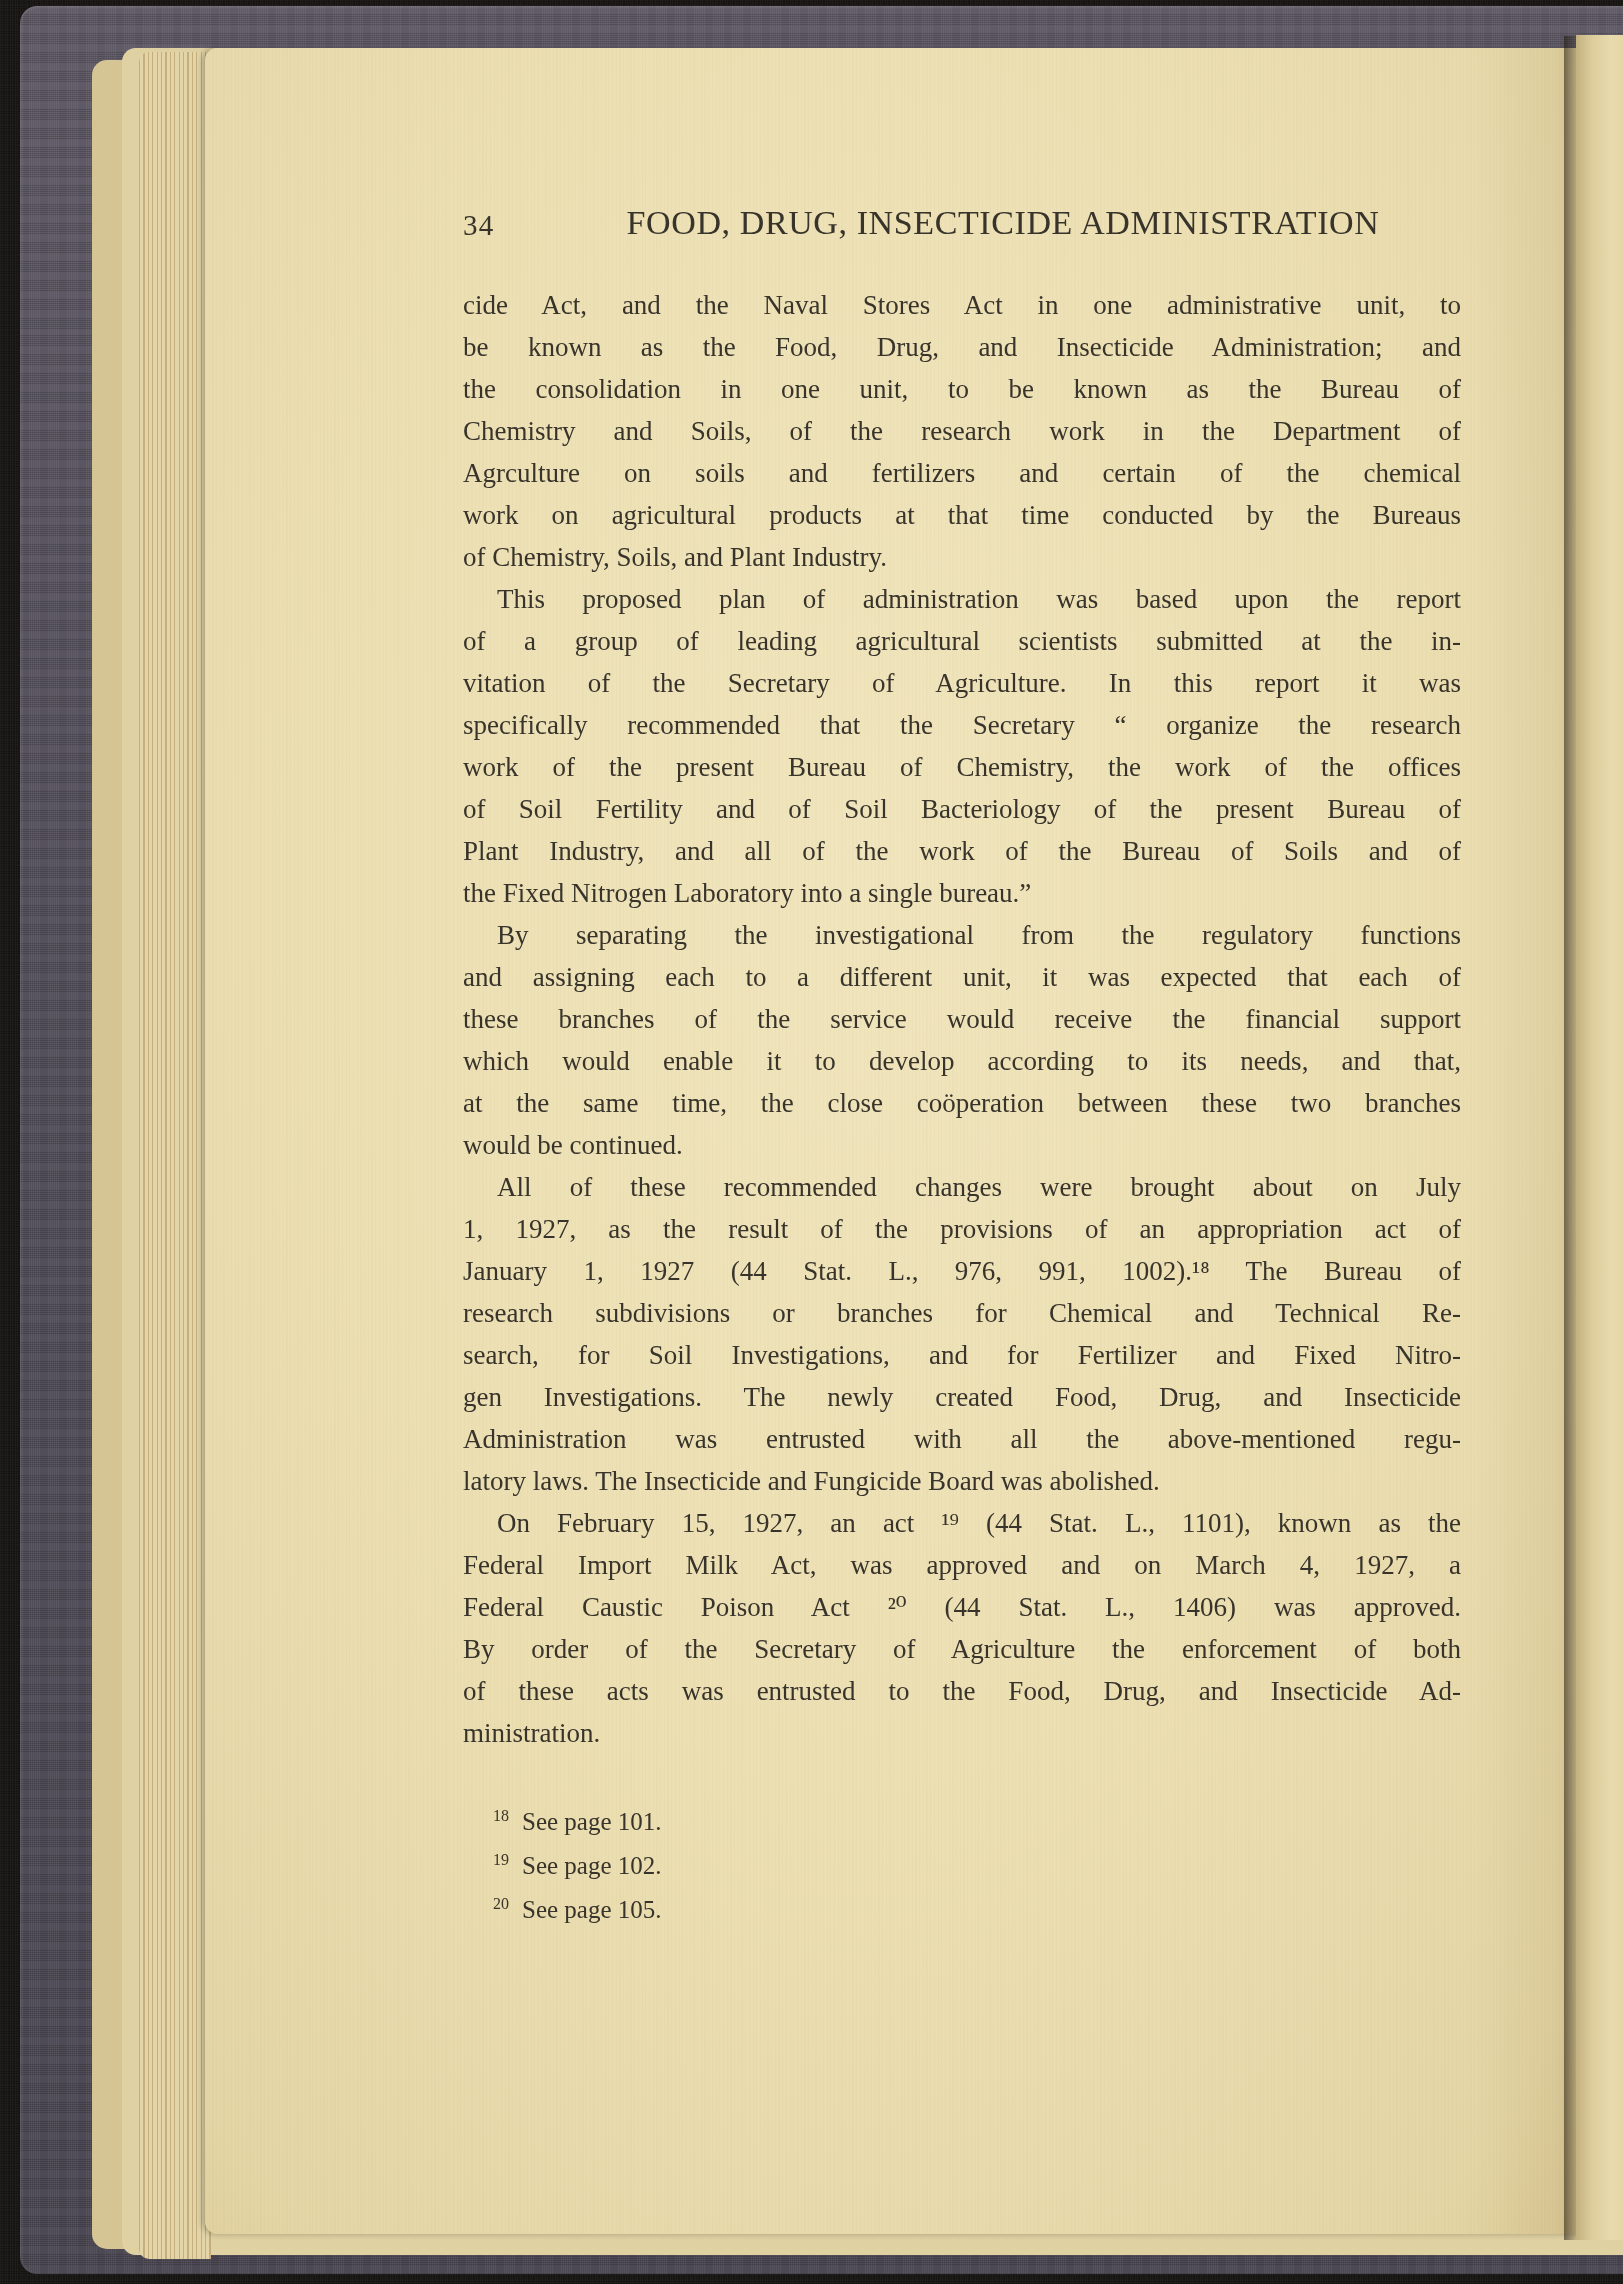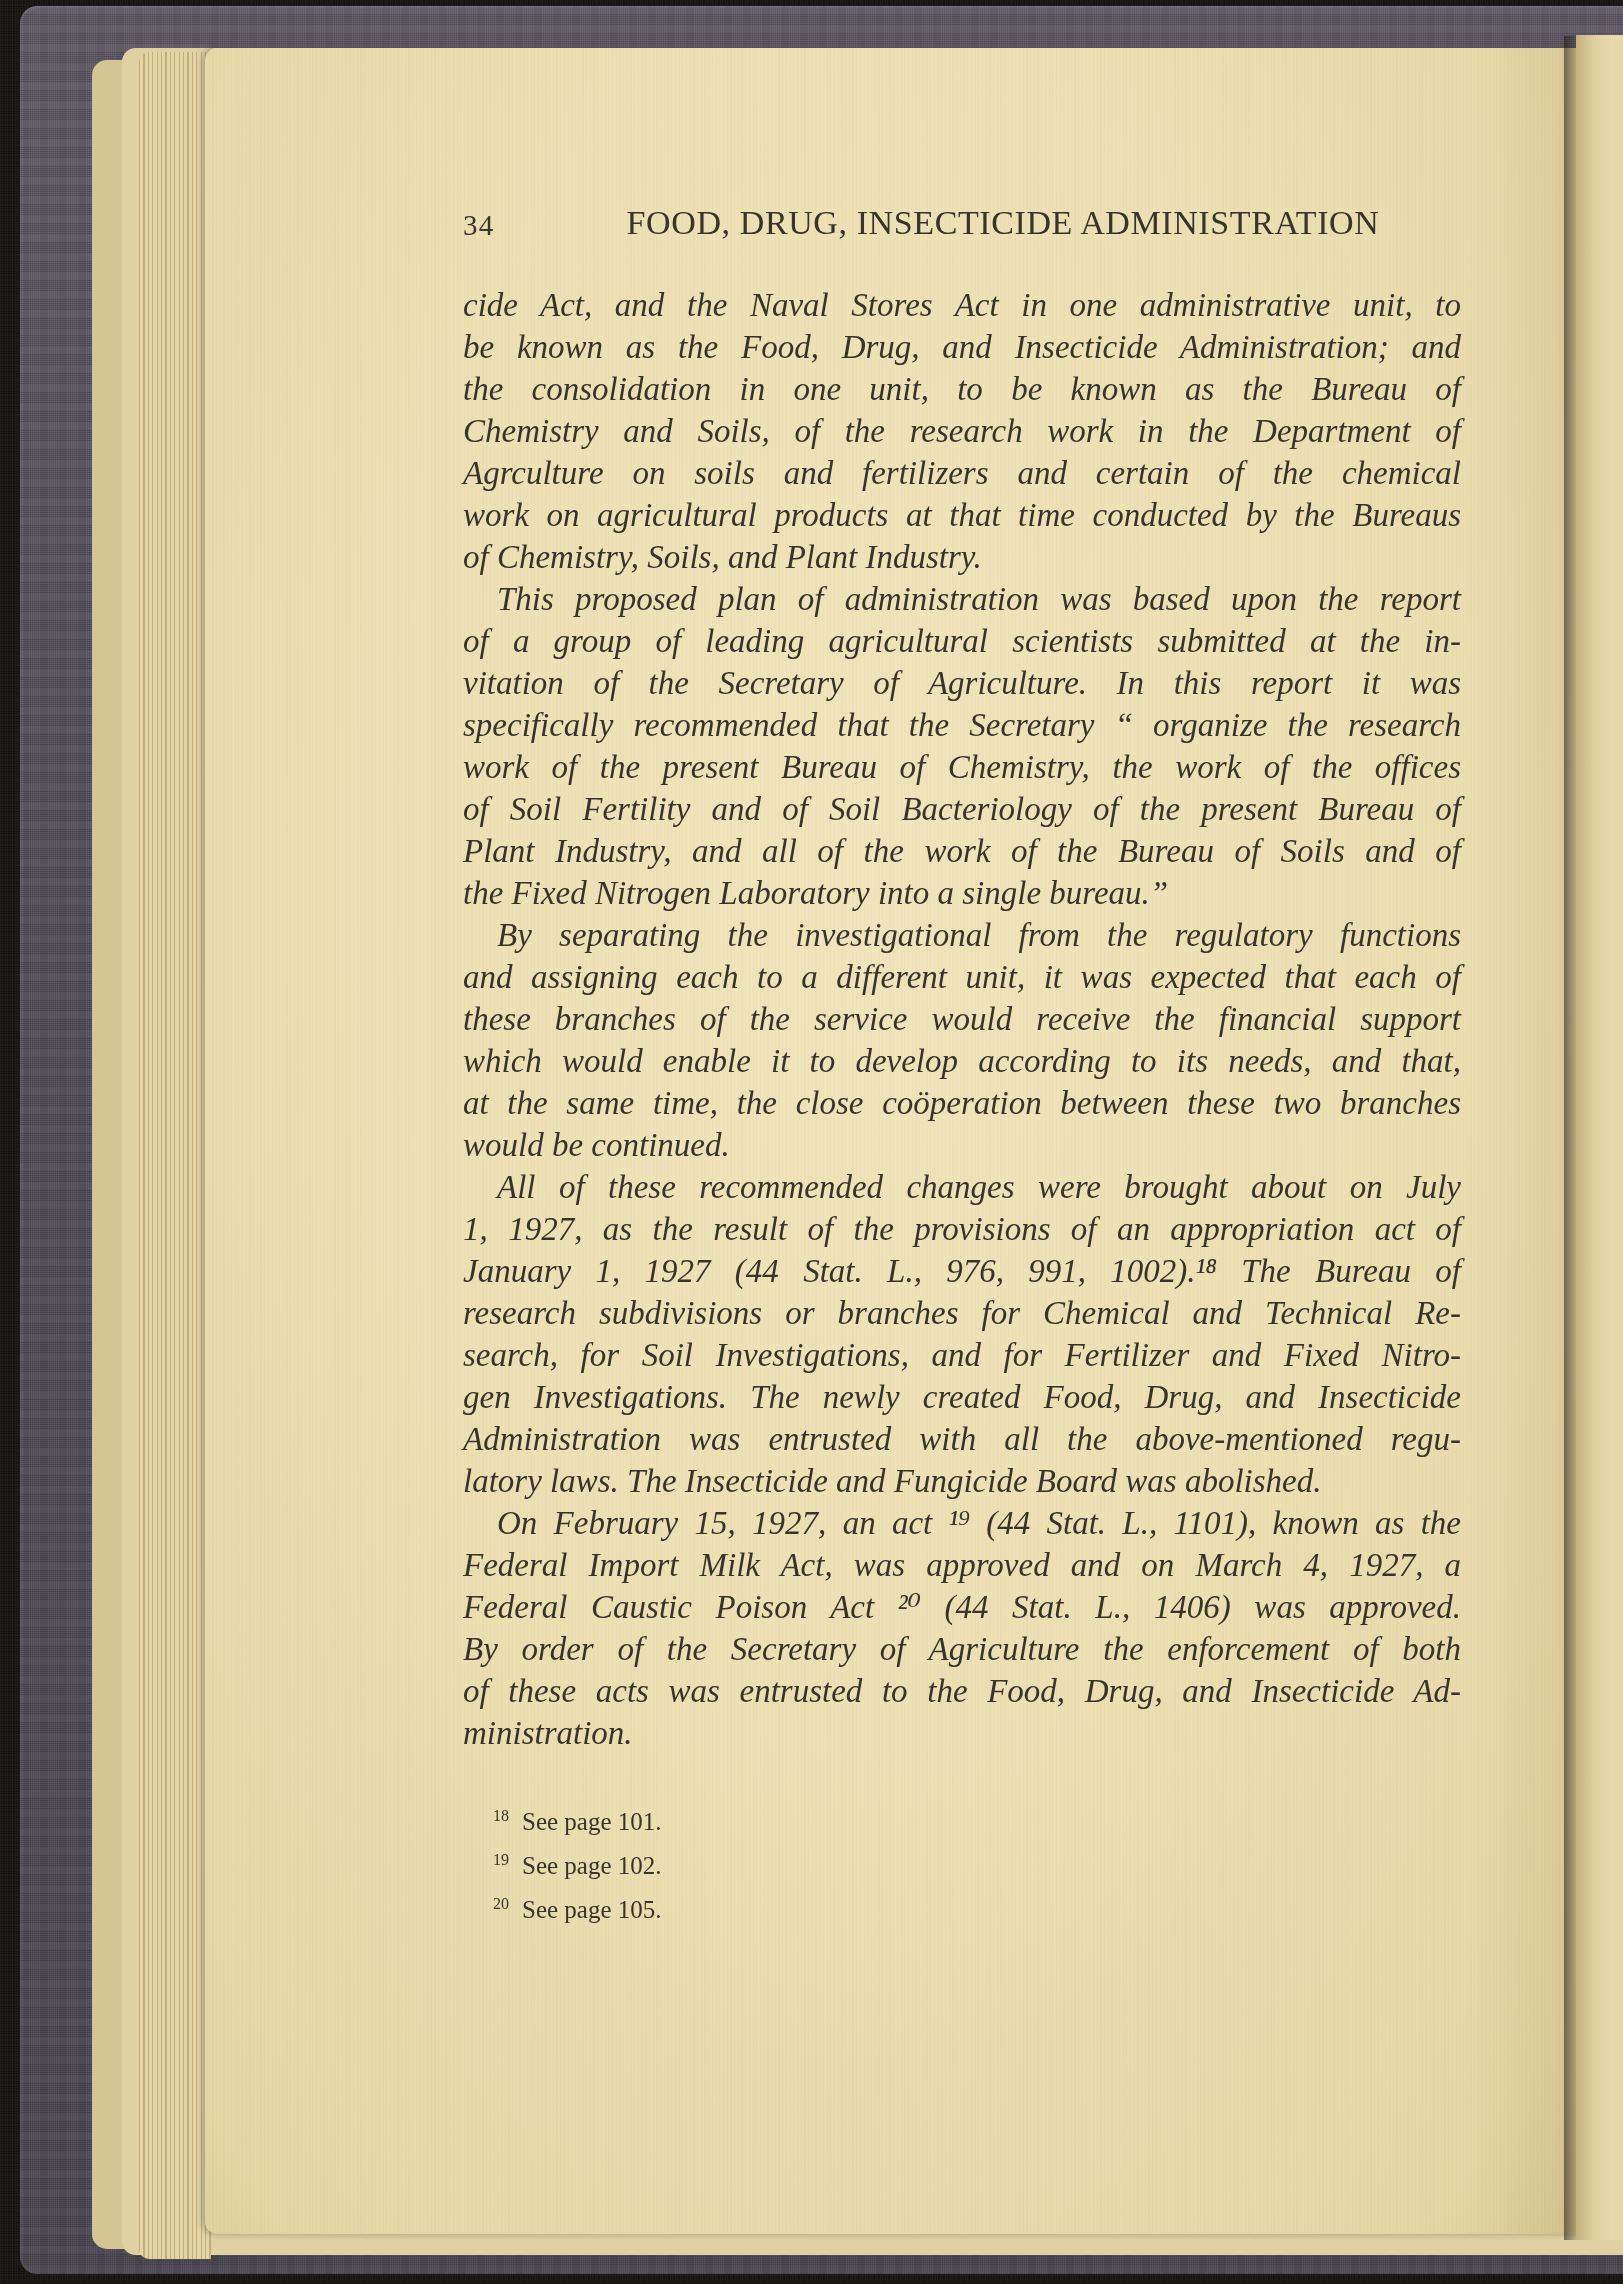--- a/index.html
+++ b/index.html
@@ -49,21 +49,21 @@
     background:linear-gradient(90deg, rgba(30,22,10,0.55), rgba(30,22,10,0.15));
   }
   .facing{
     position:absolute;left:1576px;top:35px;width:47px;height:2205px;
     background:linear-gradient(90deg,#c4b180 0%,#ddcd9d 35%,#e8daac 75%,#e5d6a7 100%);
   }
   .content{position:absolute;left:258px;top:155px;width:998px;color:#38342b;}
   .pg-header{display:flex;align-items:flex-end;height:39px;margin-bottom:42px;}
   .pg-num{width:82px;font-size:29px;letter-spacing:1.2px;}
   .pg-title{flex:1;text-align:center;font-size:34px;letter-spacing:0.6px;white-space:nowrap;}
-  .body-text{font-size:33px;line-height:42px;font-style:italic;}
+  .body-text{font-size:27px;line-height:42px;}
   .bl{
     text-align:justify;text-align-last:justify;
     white-space:normal;height:42px;overflow:visible;
   }
   .bl.end{text-align-last:left;}
   .bl.ind{text-indent:34px;}
   .footnotes{margin-top:46px;font-size:25px;line-height:44px;}
   .fn{padding-left:30px;}
   .fn sup{font-size:16px;line-height:0;vertical-align:super;margin-right:13px;}
 </style>

